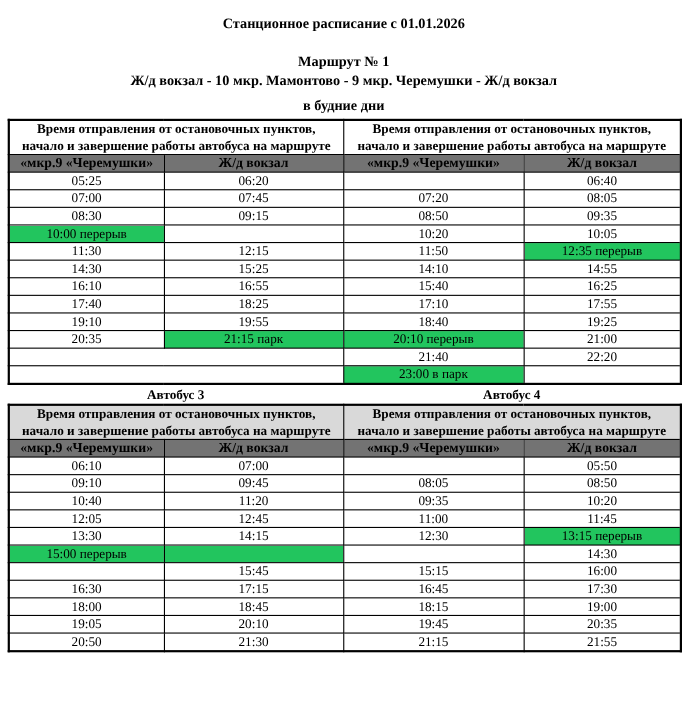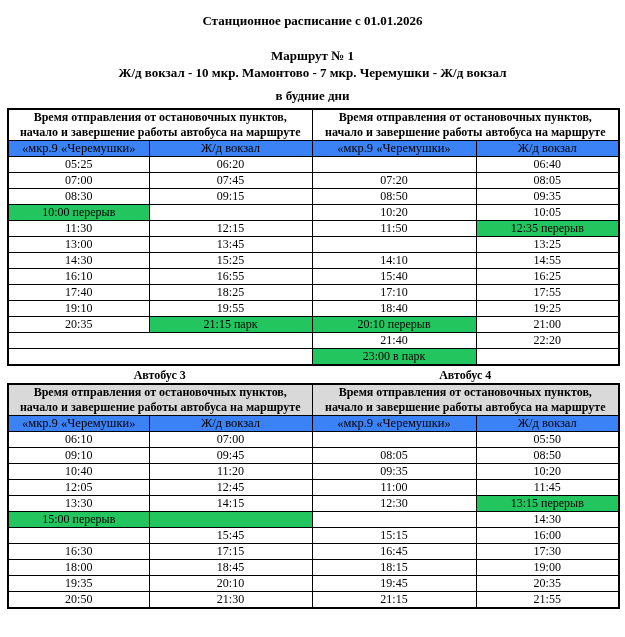--- a/index.html
+++ b/index.html
@@ -35,38 +35,38 @@
     padding: 0;
     font-size: 12px;
     height: 15px;
     line-height: 15px;
     overflow: hidden;
     white-space: nowrap;
   }
   td.title-cell { font-weight: bold; font-size: 13px; height: 16px; }
   td.subheader-cell { font-weight: bold; font-size: 12.5px; height: 30px; line-height: 14px; white-space: normal; }
   td.subheader-cell span { display: block; }
-  tr.colhead-row td { background: #3b82f6; font-weight: normal; font-size: 12.5px; height: 16px; }
+  tr.colhead-row td { background: #737373; font-weight: bold; font-size: 12.5px; height: 16px; }
   td.gray { background: #d9d9d9; }
   td.hl { background: #22c55e; }
 
   .bottom-titles { display: flex; width: 611px; margin-top: 1px; }
   .bottom-titles div {
     width: 50%; text-align: center; font-weight: bold; font-size: 12px;
     height: 16px; line-height: 16px;
   }
 </style>
 </head>
 <body>
 
 <div class="doc">
 
   <div class="main-title">Станционное расписание с 01.01.2026</div>
   <div class="route-title">Маршрут № 1</div>
-  <div class="route-line"><span>Ж/д вокзал - 10 </span><span class="misspell">мкр.</span><span> Мамонтово - 7 мкр. Черемушки - Ж/д вокзал</span></div>
+  <div class="route-line"><span>Ж/д вокзал - 10 </span><span class="misspell">мкр.</span><span> Мамонтово - 9 мкр. Черемушки - Ж/д вокзал</span></div>
   <div class="days-line">в будние дни</div>
 
   <table class="sched">
     <colgroup>
       <col style="width:141px">
         <col style="width:163px">
       <col style="width:164px">
         <col style="width:143px">
     </colgroup>
     <tbody>
@@ -112,26 +112,20 @@
           <td>10:20</td>
           <td>10:05</td>
         </tr>
         <tr>
           <td>11:30</td>
           <td>12:15</td>
           <td>11:50</td>
           <td class="hl">12:35 перерыв</td>
         </tr>
         <tr>
-          <td>13:00</td>
-          <td>13:45</td>
-          <td></td>
-          <td>13:25</td>
-        </tr>
-        <tr>
           <td>14:30</td>
           <td>15:25</td>
           <td>14:10</td>
           <td>14:55</td>
         </tr>
         <tr>
           <td>16:10</td>
           <td>16:55</td>
           <td>15:40</td>
           <td>16:25</td>
@@ -246,21 +240,21 @@
           <td>16:45</td>
           <td>17:30</td>
         </tr>
         <tr>
           <td>18:00</td>
           <td>18:45</td>
           <td>18:15</td>
           <td>19:00</td>
         </tr>
         <tr>
-          <td>19:35</td>
+          <td>19:05</td>
           <td>20:10</td>
           <td>19:45</td>
           <td>20:35</td>
         </tr>
         <tr>
           <td>20:50</td>
           <td>21:30</td>
           <td>21:15</td>
           <td>21:55</td>
         </tr>

